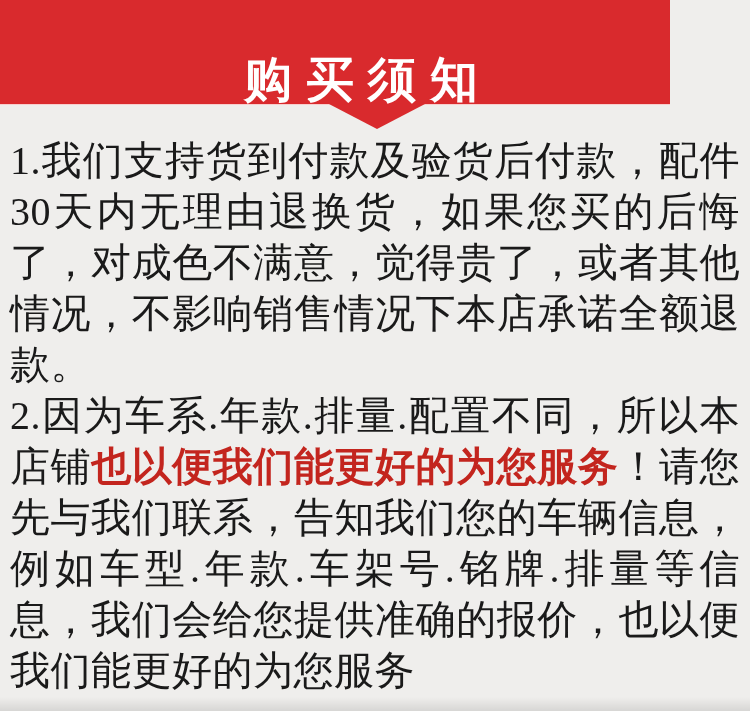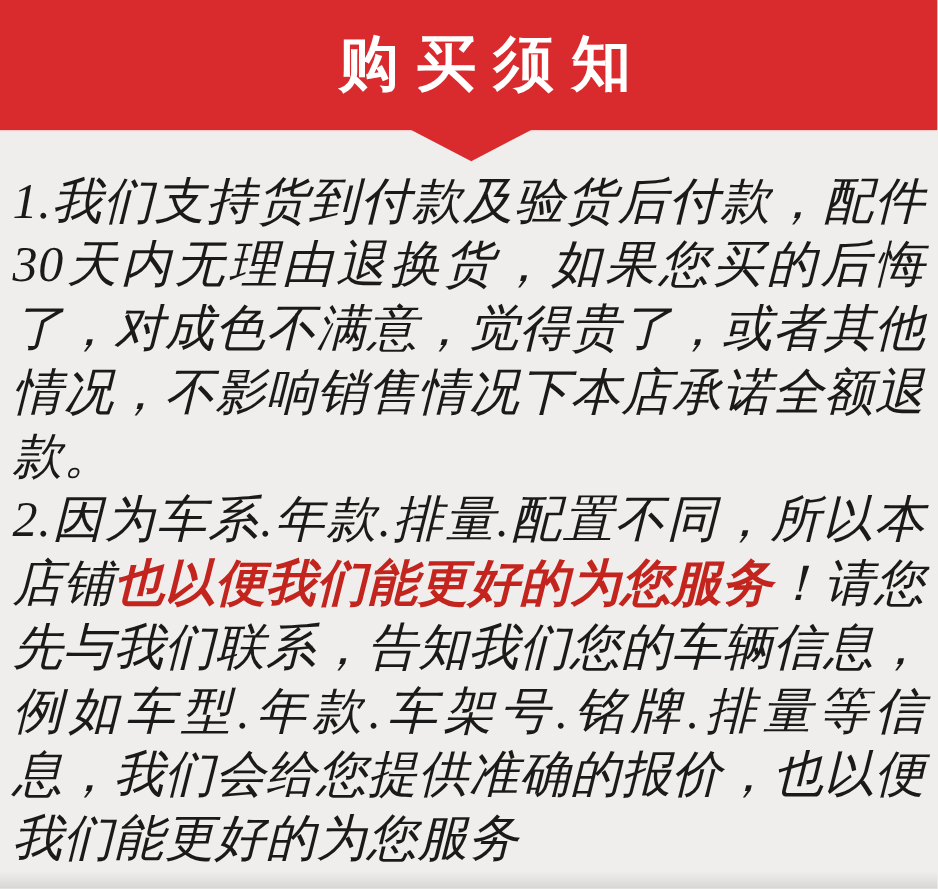--- a/index.html
+++ b/index.html
@@ -9,27 +9,28 @@
   body {
     width: 750px;
     height: 711px;
     overflow: hidden;
     position: relative;
     background: var(--bg, #efeeec);
     font-family: "Liberation Serif", "DejaVu Serif", serif;
   }
   .banner {
     position: relative;
-    width: 750px;
+    width: 644px;
     height: 104px;
     background: var(--banner, #d92a2d);
     display: flex;
-    align-items: center;
+    align-items: flex-end;
     justify-content: center;
     box-shadow: 0 1px 0 rgba(255,180,180,0.55);
+    padding-left: 26px;
   }
   .banner-title {
     color: var(--title, #ffffff);
     font-size: 48px;
     font-weight: 600;
     letter-spacing: 14px;
     margin: 0;
     padding-left: 40px; 
     line-height: 1;
     text-indent: 0;
@@ -48,21 +49,20 @@
   .notice-body {
     padding: 31px 10px 0 10px;
     color: var(--text, #1a1a1a);
     font-size: 40px;
     line-height: 51px;
     text-align: justify;
     letter-spacing: 0.5px;
   }
   .notice-body p {
     margin: 0;
-    font-style: italic;
   }
   .highlight {
     color: var(--highlight, #c3251e);
     font-weight: bold;
   }
   .bottom-shade {
     position: absolute;
     left: 0;
     bottom: 0;
     width: 750px;

